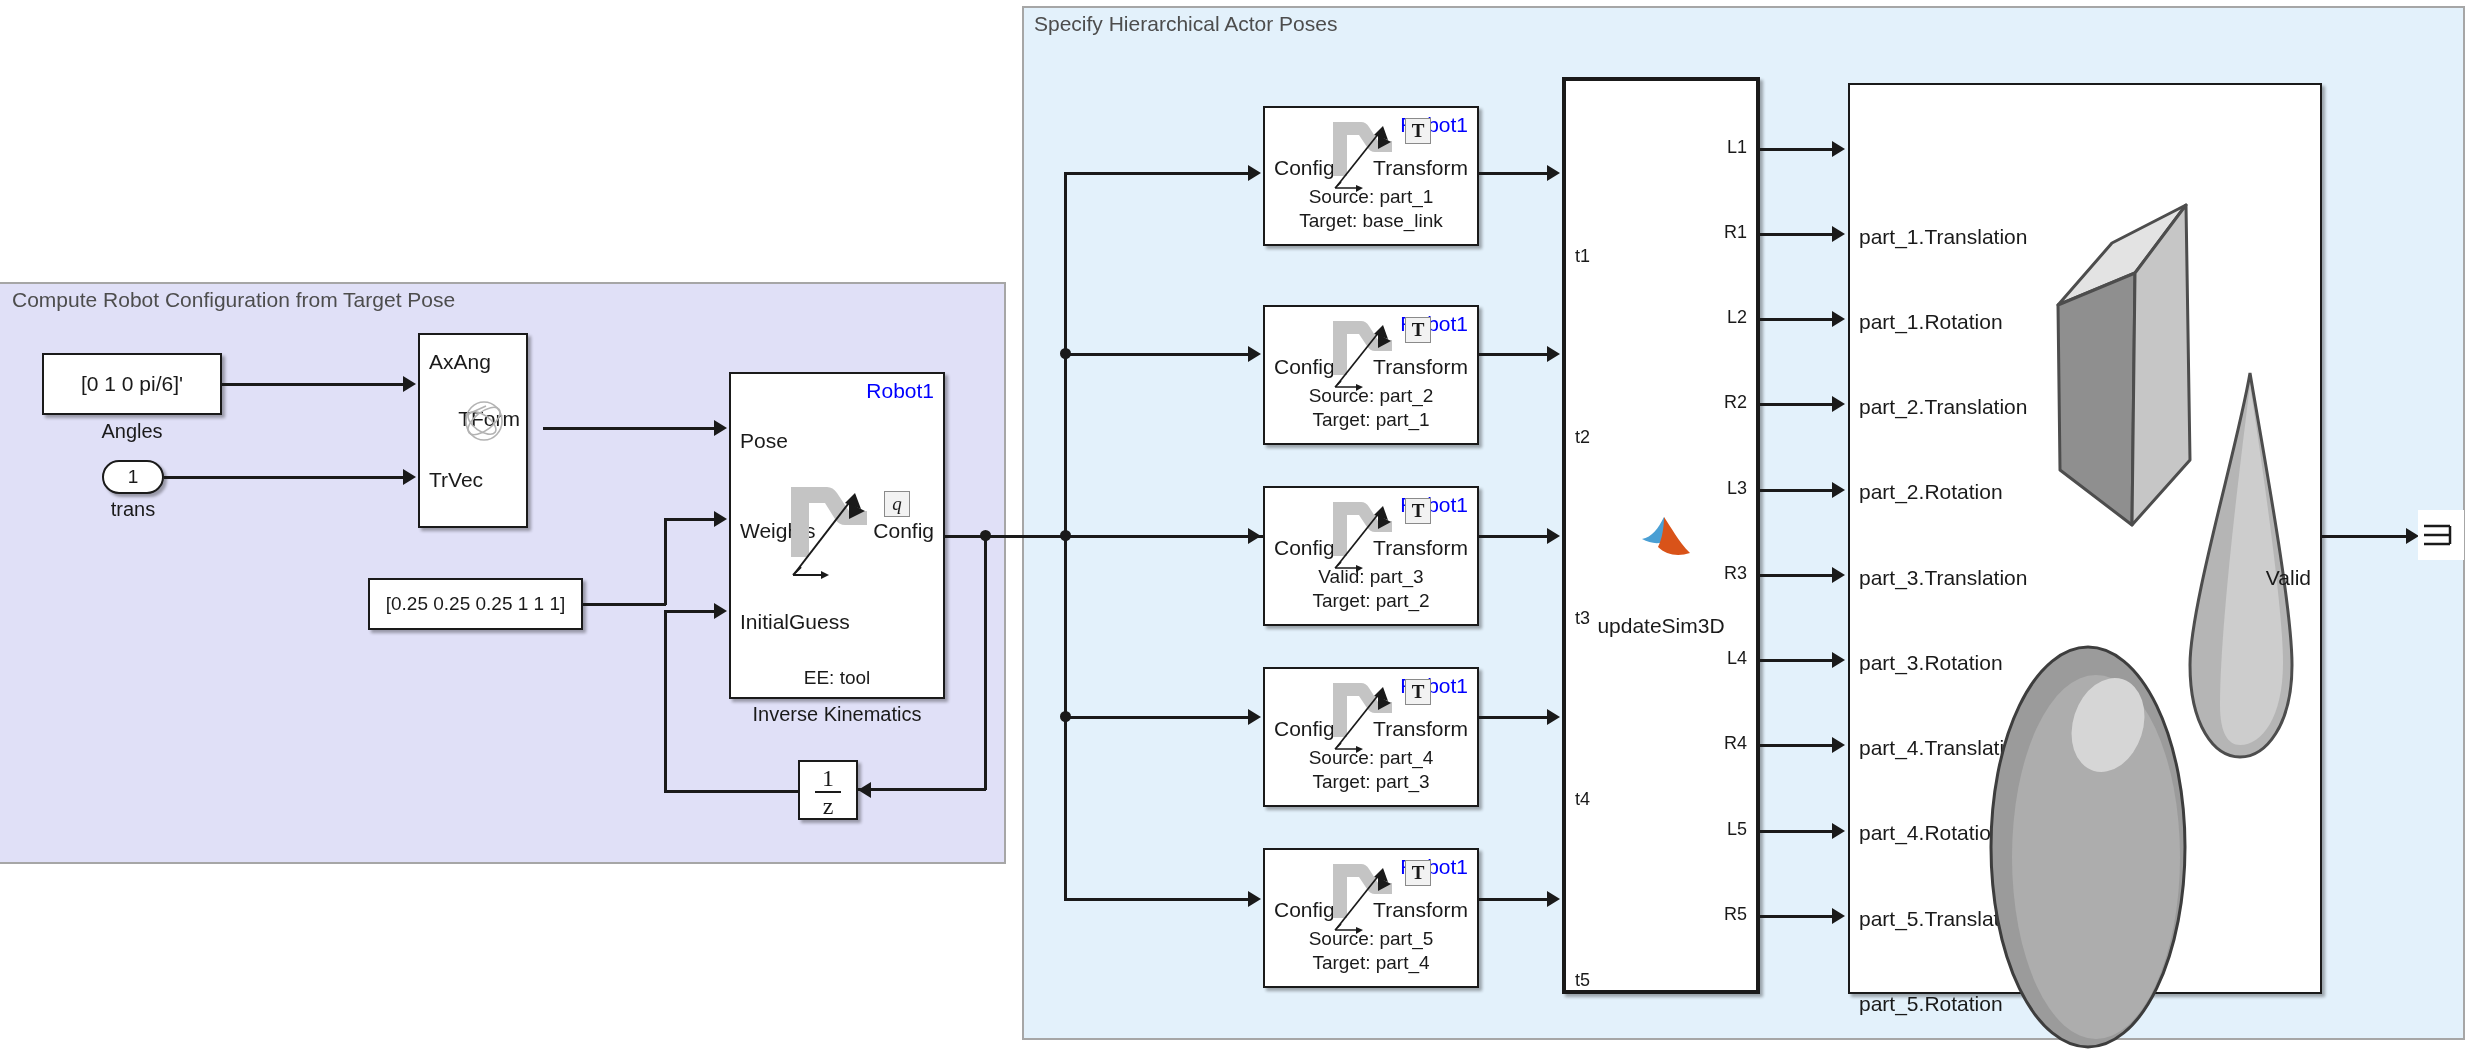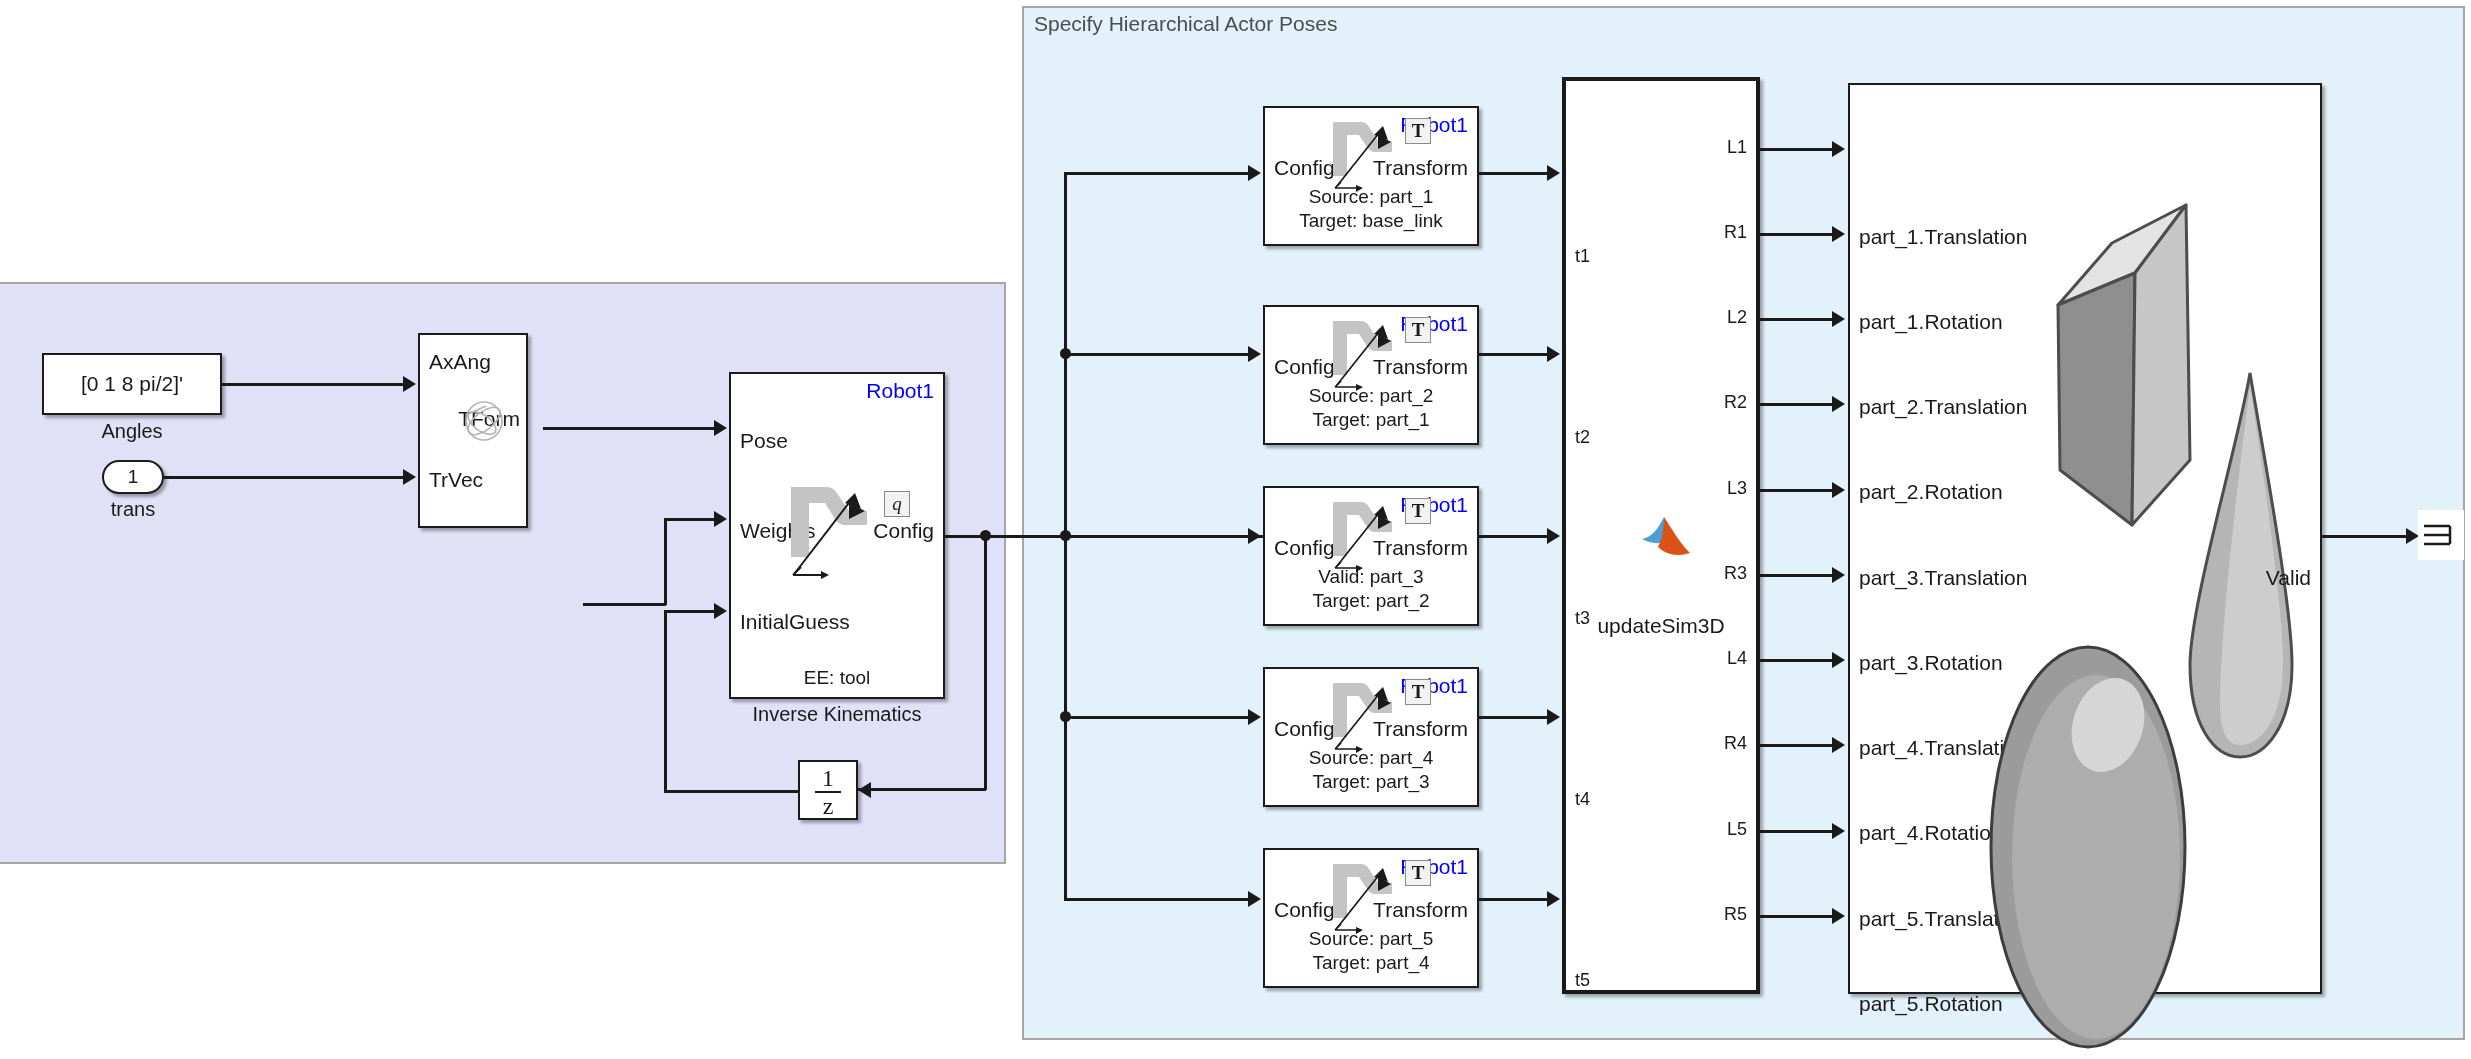--- a/index.html
+++ b/index.html
@@ -59,23 +59,24 @@
 </style>
 </head>
 <body>
 
 <div class="canvas">
 
   <div class="area" style="left:1022px;top:6px;width:1443px;height:1034px;background:#e3f1fb;"></div>
   <div class="area-title" style="left:1034px;top:12px;">Specify Hierarchical Actor Poses</div>
 
   <div class="area" style="left:-4px;top:282px;width:1010px;height:582px;background:#e0e0f7;"></div>
+  <div class="area-title" style="left:12px;top:288px;">Compute Robot Configuration from Target Pose</div>
 
   <div class="blk" style="left:42px;top:353px;width:180px;height:62px;">
-    <div class="const-txt">[0  1  8 pi/2]'</div>
+    <div class="const-txt">[0  1  0 pi/6]'</div>
   </div>
   <div class="blk-label" style="left:42px;top:420px;width:180px;">Angles</div>
 
   <div class="inport" style="left:102px;top:460px;width:62px;height:34px;">
     <div class="const-txt" style="font-size:19px;">1</div>
   </div>
   <div class="blk-label" style="left:102px;top:498px;width:62px;">trans</div>
 
   <div class="blk" style="left:418px;top:333px;width:110px;height:195px;">
     <div class="pin pin-l" style="top:15px;">AxAng</div>
@@ -85,20 +86,23 @@
     <svg class="robot-ico" style="left:36px;top:58px;" width="56" height="56" viewBox="0 0 56 56">
       <g fill="none" stroke="#b3b3b3" stroke-width="1.6">
         <ellipse cx="28" cy="28" rx="18" ry="19"></ellipse>
         <ellipse cx="28" cy="28" rx="19" ry="9" transform="rotate(-38 28 28)"></ellipse>
         <ellipse cx="26" cy="30" rx="16" ry="8" transform="rotate(35 26 30)"></ellipse>
         <path d="M10 22 L30 13"></path>
       </g>
     </svg>
   </div>
 
+  <div class="blk" style="left:368px;top:578px;width:215px;height:52px;">
+    <div class="const-txt" style="font-size:19px;">[0.25 0.25 0.25 1 1 1]</div>
+  </div>
 
   <div class="blk" style="left:729px;top:372px;width:216px;height:327px;">
     <div class="blue-tag">Robot1</div>
     <div class="pin pin-l" style="top:55px;">Pose</div>
     <div class="pin pin-l" style="top:145px;">Weights</div>
     <div class="pin pin-l" style="top:236px;">InitialGuess</div>
     <div class="pin pin-r" style="top:145px;">Config</div>
     <div class="sub-txt" style="bottom:8px;">EE: tool</div>
 
     <svg class="robot-ico" style="left:46px;top:105px;" width="130" height="110" viewBox="0 0 130 110">

